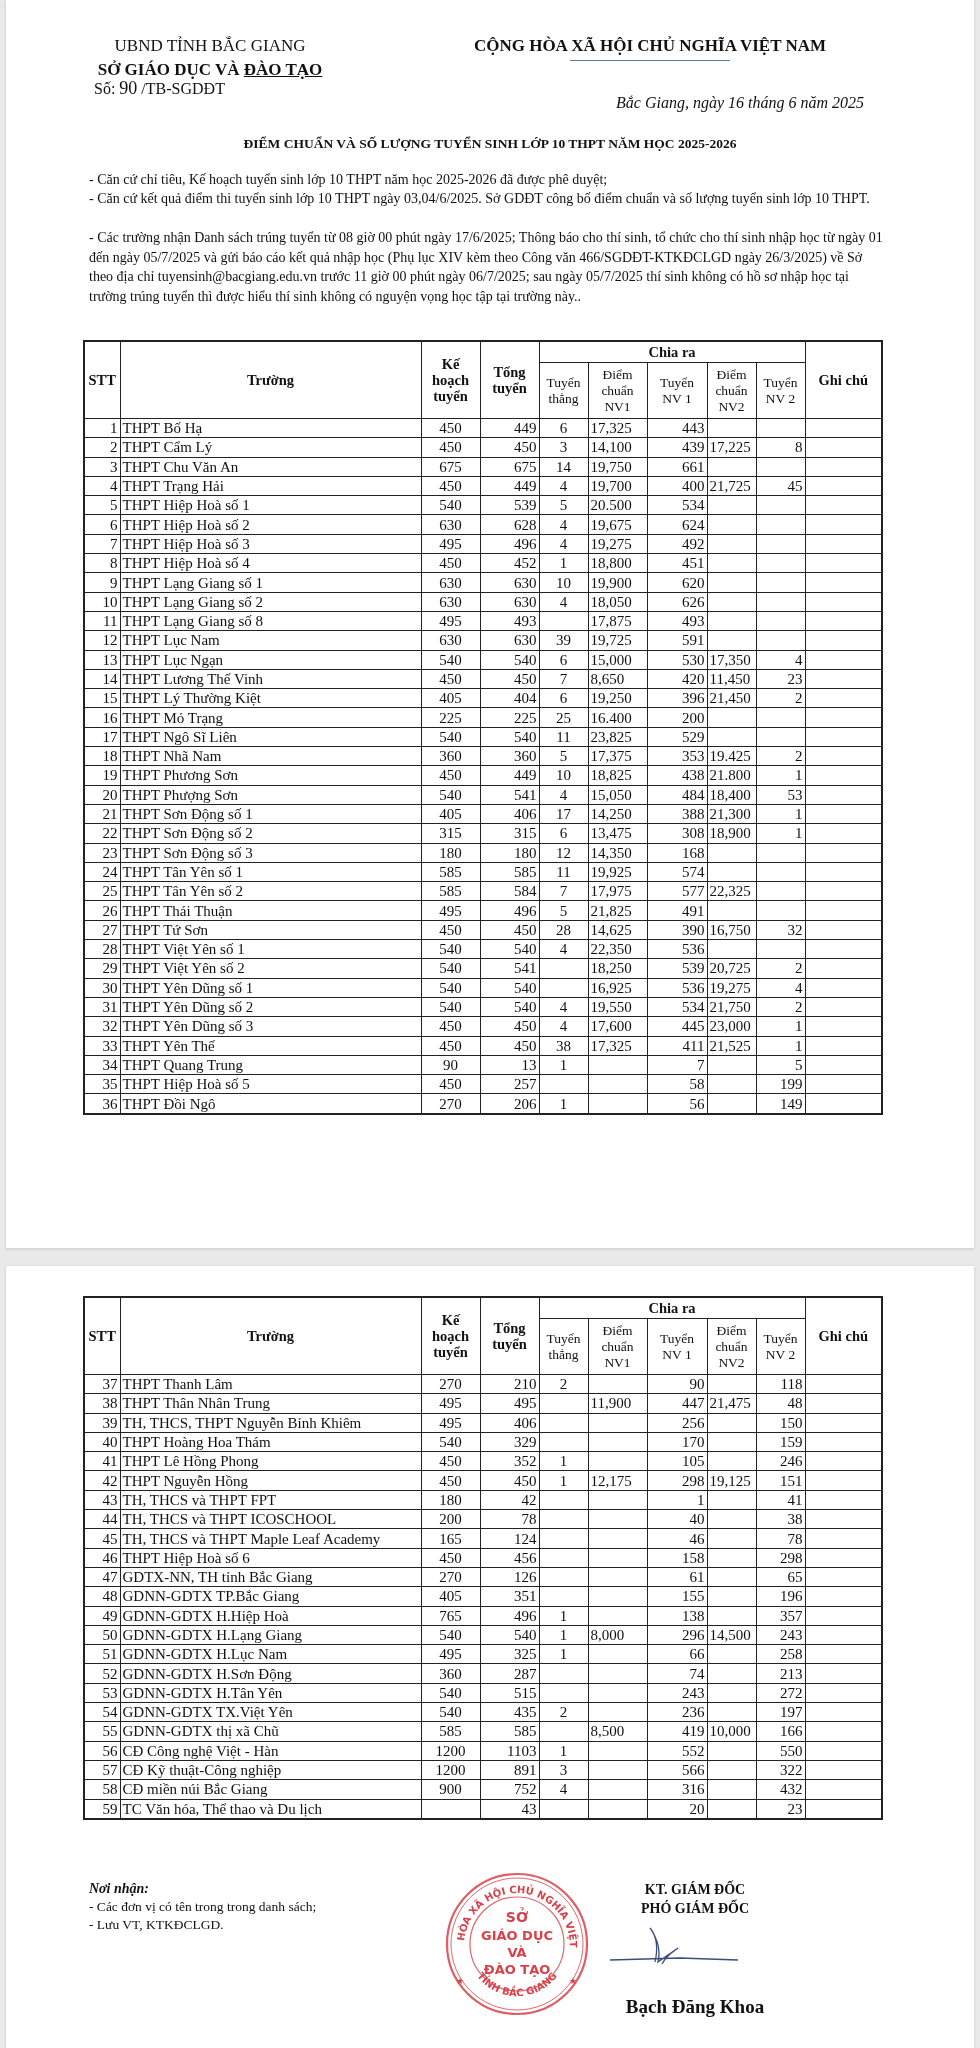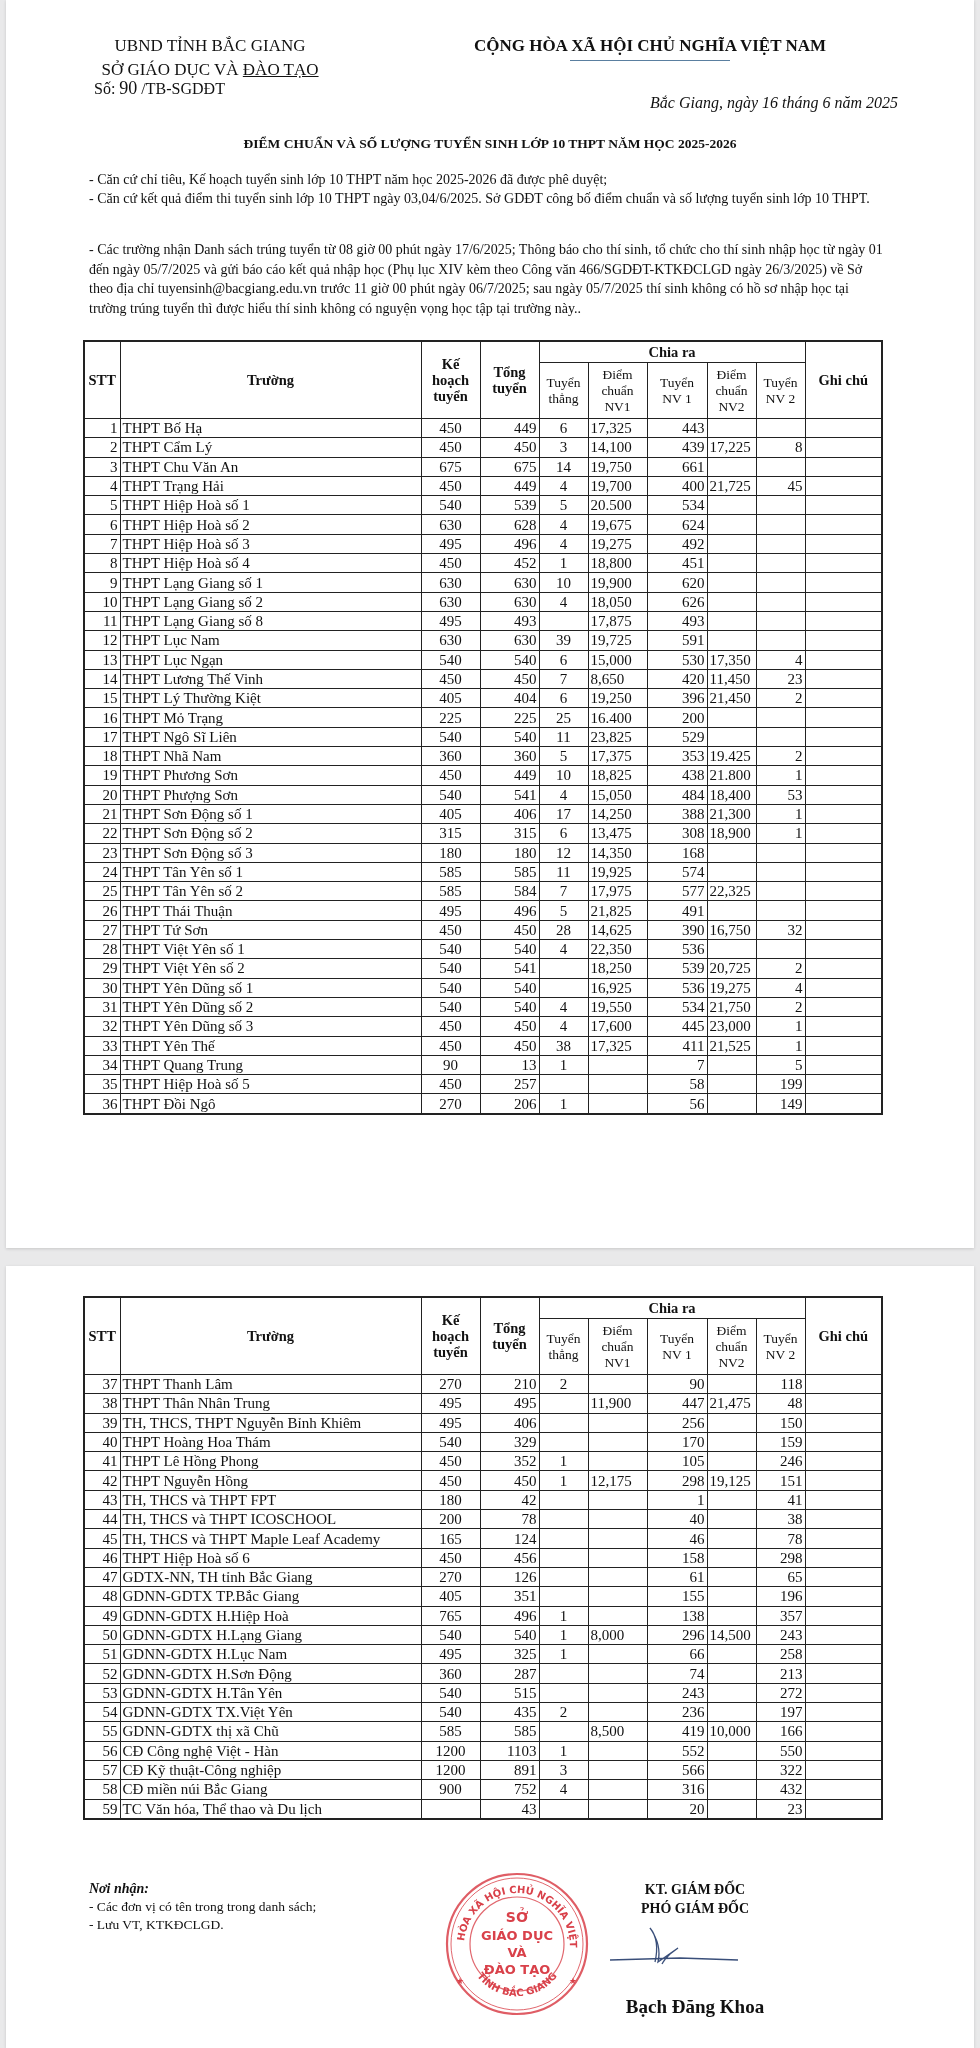--- a/index.html
+++ b/index.html
@@ -15,32 +15,32 @@
     background:#fff;
     box-shadow:0 1px 3px rgba(0,0,0,0.15);
   }
   #page1 { top:0; height:1248px; }
   #page2 { top:1266px; height:782px; }
 
   .abs { position:absolute; }
 
   
   .agency { left:60px; top:34px; width:300px; text-align:center; font-size:17px; line-height:24px; }
-  .agency .l2 { font-weight:normal; }
+  .agency .l2 { font-weight:bold; }
   .agency .l2 .u { text-decoration:underline; }
   .nation { left:400px; top:34px; width:500px; text-align:center; font-size:17px; line-height:24px; font-weight:bold; }
   .nation .rule { width:160px; height:1px; background:#5a7fa0; margin:2px auto 0; }
   .docno { left:94px; top:78px; font-size:16px; }
   .docno b { font-weight:normal; font-size:18px; margin:0 4px; }
-  .docdate { left:478px; top:94px; width:420px; text-align:right; font-size:16px; font-style:italic; }
+  .docdate { left:444px; top:94px; width:420px; text-align:right; font-size:16px; font-style:italic; }
   .title { left:30px; top:136px; width:920px; text-align:center; font-size:13.5px; font-weight:bold; }
   .para { left:89px; width:800px; font-size:14px; line-height:19.5px; }
   #p1 { top:170px; }
   #p2 { top:189px; }
-  #p3 { top:228px;margin-top:12px; }
+  #p3 { top:228px; }
 
   
   table.admit {
     position:absolute; left:83px; width:798px;
     border-collapse:collapse; table-layout:fixed;
     font-size:15px;
   }
   #table1 { top:340px; }
   #table2 { top:1296px; }
   table.admit th, table.admit td {

